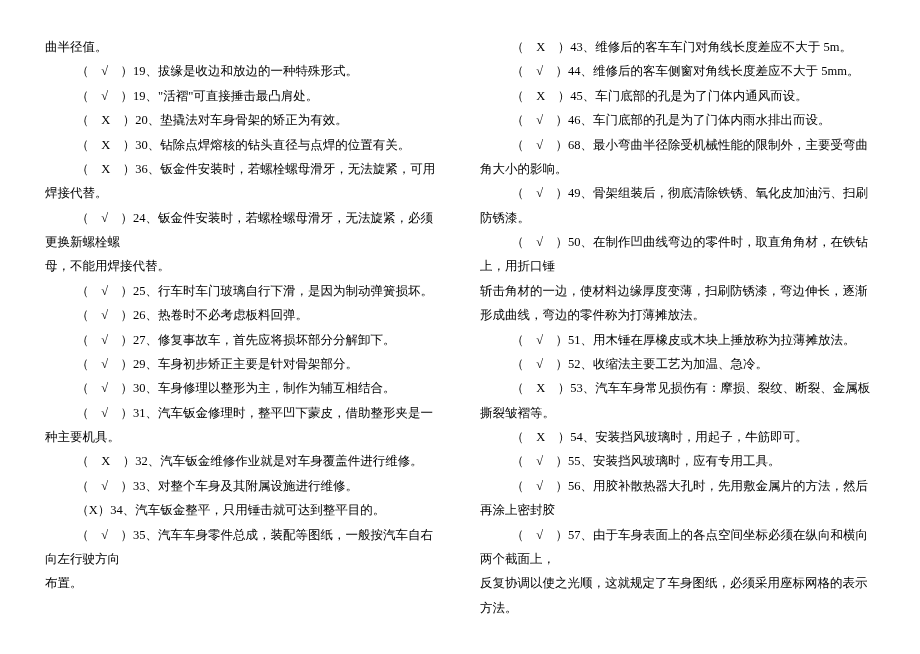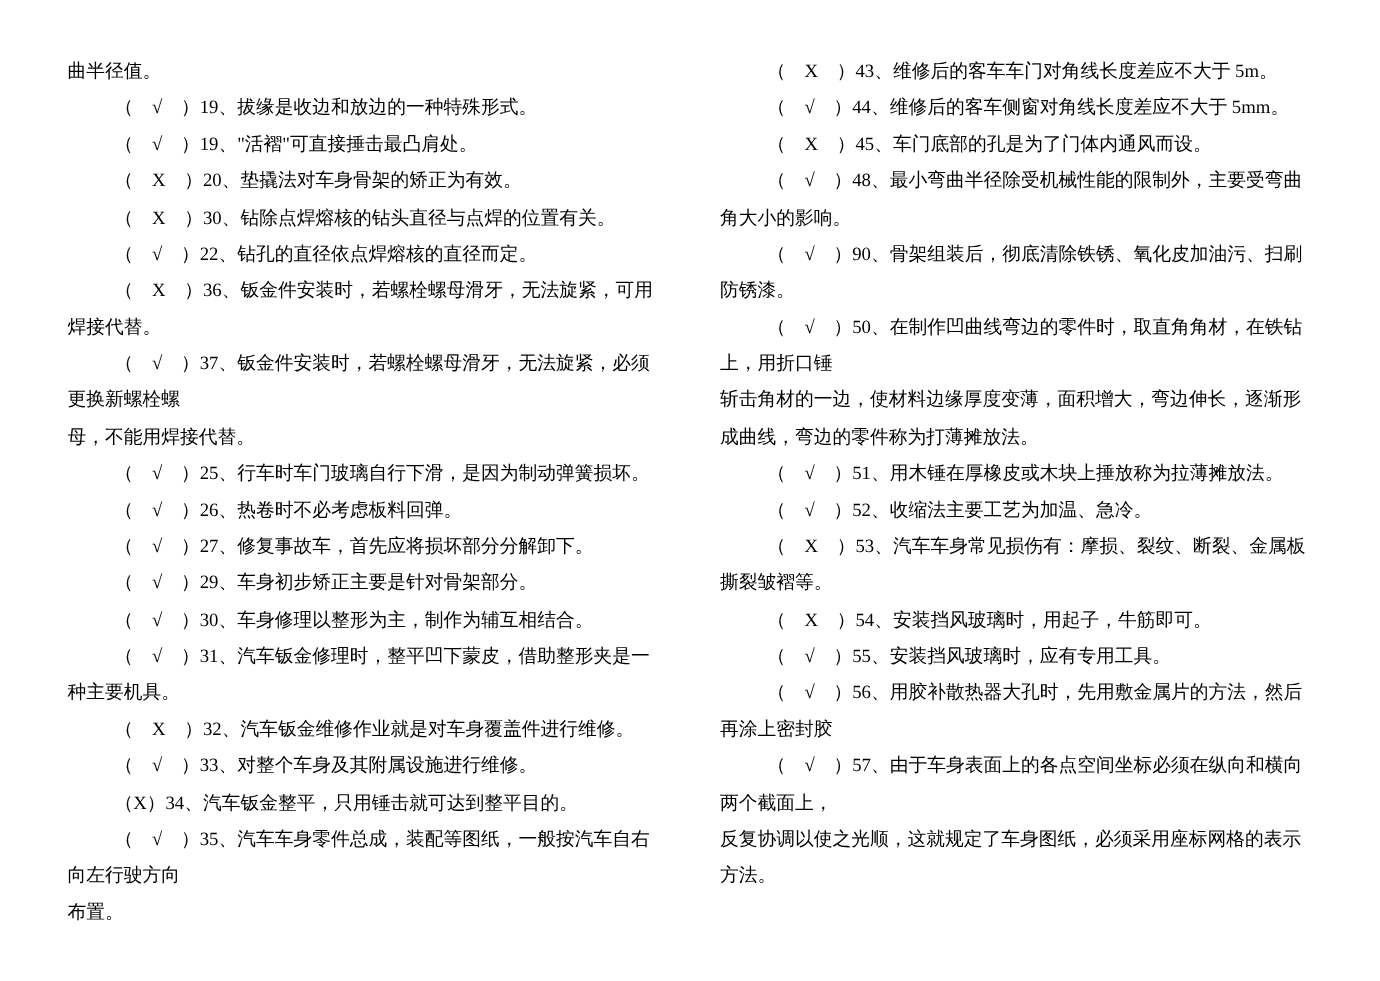--- a/index.html
+++ b/index.html
@@ -31,45 +31,45 @@
 </head>
 <body>
 
 <div class="columns">
   <div class="col">
     <div class="item-noindent">曲半径值。</div>
     <div class="item">（　√　）19、拔缘是收边和放边的一种特殊形式。</div>
     <div class="item">（　√　）19、"活褶"可直接捶击最凸肩处。</div>
     <div class="item">（　X　）20、垫撬法对车身骨架的矫正为有效。</div>
     <div class="item">（　X　）30、钻除点焊熔核的钻头直径与点焊的位置有关。</div>
-    <div class="item">（　√　）22、钻孔的直径依点焊熔核的直径而定。</div>
     <div class="item">（　X　）36、钣金件安装时，若螺栓螺母滑牙，无法旋紧，可用焊接代替。</div>
-    <div class="item">（　√　）37、钣金件安装时，若螺栓螺母滑牙，无法旋紧，必须更换新螺栓螺</div>
+    <div class="item">（　√　）24、钣金件安装时，若螺栓螺母滑牙，无法旋紧，必须更换新螺栓螺</div>
     <div class="item-noindent">母，不能用焊接代替。</div>
     <div class="item">（　√　）25、行车时车门玻璃自行下滑，是因为制动弹簧损坏。</div>
     <div class="item">（　√　）26、热卷时不必考虑板料回弹。</div>
     <div class="item">（　√　）27、修复事故车，首先应将损坏部分分解卸下。</div>
     <div class="item">（　√　）29、车身初步矫正主要是针对骨架部分。</div>
     <div class="item">（　√　）30、车身修理以整形为主，制作为辅互相结合。</div>
     <div class="item">（　√　）31、汽车钣金修理时，整平凹下蒙皮，借助整形夹是一种主要机具。</div>
     <div class="item">（　X　）32、汽车钣金维修作业就是对车身覆盖件进行维修。</div>
     <div class="item">（　√　）33、对整个车身及其附属设施进行维修。</div>
     <div class="item">（X）34、汽车钣金整平，只用锤击就可达到整平目的。</div>
     <div class="item">（　√　）35、汽车车身零件总成，装配等图纸，一般按汽车自右向左行驶方向</div>
     <div class="item-noindent">布置。</div>
 
   </div>
   <div class="col">
     <div class="item">（　X　）43、维修后的客车车门对角线长度差应不大于 5m。</div>
     <div class="item">（　√　）44、维修后的客车侧窗对角线长度差应不大于 5mm。</div>
     <div class="item">（　X　）45、车门底部的孔是为了门体内通风而设。</div>
-    <div class="item">（　√　）48、最小弯曲半径除受机械性能的限制外，主要受弯曲角大小的影响。</div>
-    <div class="item">（　√　）90、骨架组装后，彻底清除铁锈、氧化皮加油污、扫刷防锈漆。</div>
+    <div class="item">（　√　）46、车门底部的孔是为了门体内雨水排出而设。</div>
+    <div class="item">（　√　）68、最小弯曲半径除受机械性能的限制外，主要受弯曲角大小的影响。</div>
+    <div class="item">（　√　）49、骨架组装后，彻底清除铁锈、氧化皮加油污、扫刷防锈漆。</div>
     <div class="item">（　√　）50、在制作凹曲线弯边的零件时，取直角角材，在铁钻上，用折口锤</div>
-    <div class="item-noindent">斩击角材的一边，使材料边缘厚度变薄，面积增大，弯边伸长，逐渐形成曲线，弯边的零件称为打薄摊放法。</div>
+    <div class="item-noindent">斩击角材的一边，使材料边缘厚度变薄，扫刷防锈漆，弯边伸长，逐渐形成曲线，弯边的零件称为打薄摊放法。</div>
     <div class="item">（　√　）51、用木锤在厚橡皮或木块上捶放称为拉薄摊放法。</div>
     <div class="item">（　√　）52、收缩法主要工艺为加温、急冷。</div>
     <div class="item">（　X　）53、汽车车身常见损伤有：摩损、裂纹、断裂、金属板撕裂皱褶等。</div>
     <div class="item">（　X　）54、安装挡风玻璃时，用起子，牛筋即可。</div>
     <div class="item">（　√　）55、安装挡风玻璃时，应有专用工具。</div>
     <div class="item">（　√　）56、用胶补散热器大孔时，先用敷金属片的方法，然后再涂上密封胶</div>
     <div class="item">（　√　）57、由于车身表面上的各点空间坐标必须在纵向和横向两个截面上，</div>
     <div class="item-noindent">反复协调以使之光顺，这就规定了车身图纸，必须采用座标网格的表示方法。</div>
 
   </div>

